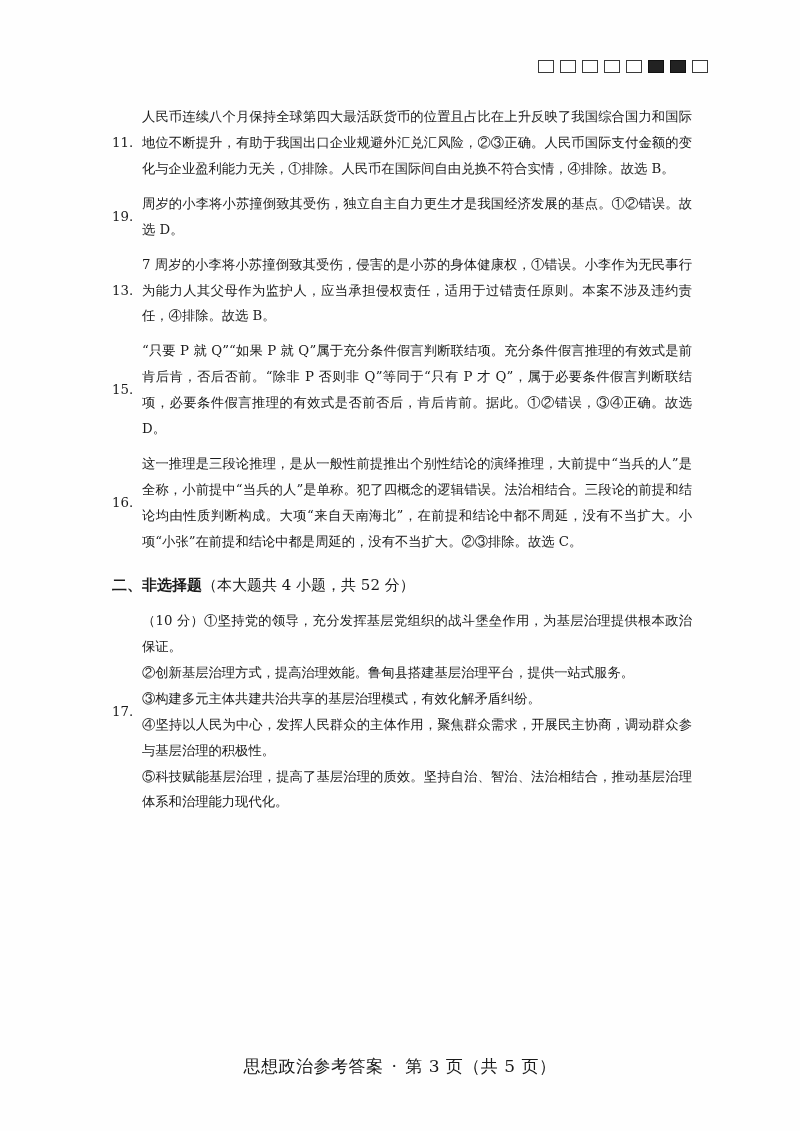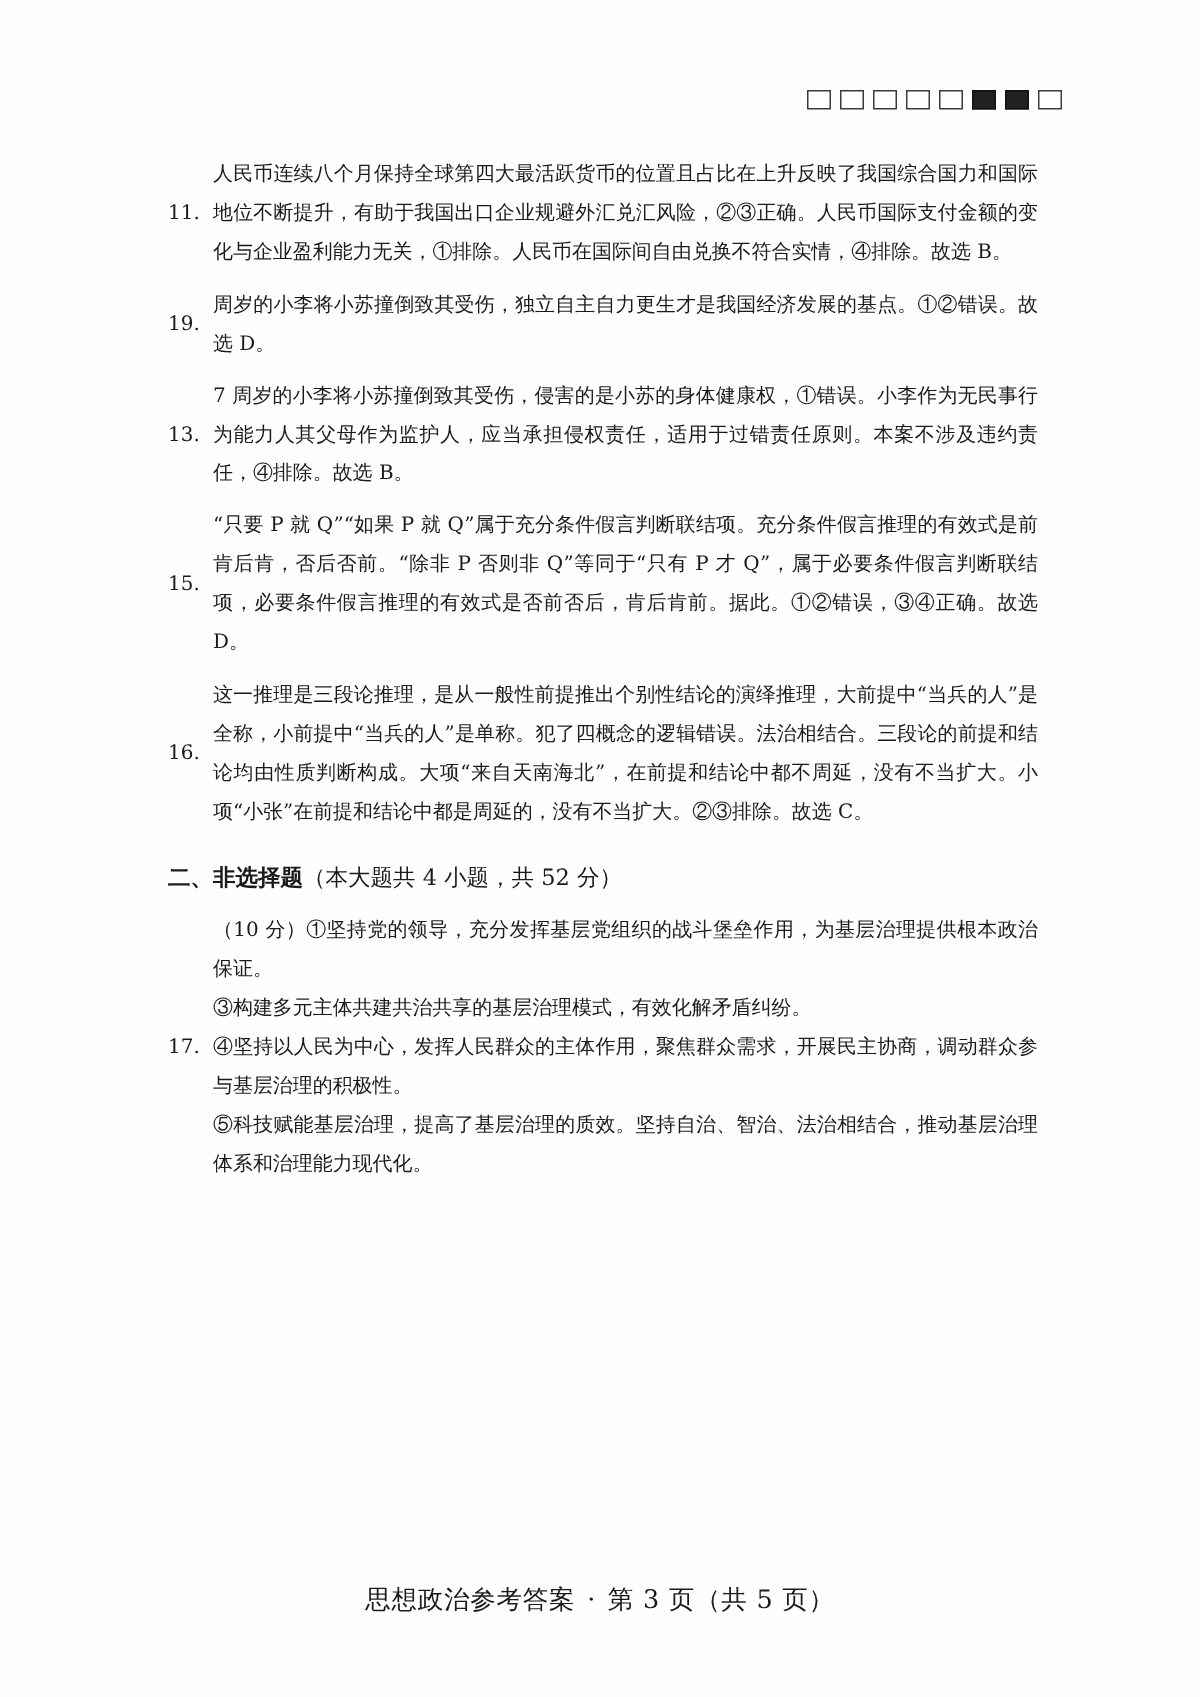--- a/index.html
+++ b/index.html
@@ -142,20 +142,21 @@
     </div>
 
     <div class="section-head">
       <span>二、非选择题</span><span class="paren">（本大题共 4 小题，共 52 分）</span>
     </div>
 
     <div class="qitem">
       <div class="qnum">17.</div>
       <div class="qbody">
         <div class="subline">（10 分）①坚持党的领导，充分发挥基层党组织的战斗堡垒作用，为基层治理提供根本政治保证。</div>
+        <div class="subline">②创新基层治理方式，提高治理效能。鲁甸县搭建基层治理平台，提供一站式服务。</div>
         <div class="subline">③构建多元主体共建共治共享的基层治理模式，有效化解矛盾纠纷。</div>
         <div class="subline">④坚持以人民为中心，发挥人民群众的主体作用，聚焦群众需求，开展民主协商，调动群众参与基层治理的积极性。</div>
         <div class="subline">⑤科技赋能基层治理，提高了基层治理的质效。坚持自治、智治、法治相结合，推动基层治理体系和治理能力现代化。</div>
       </div>
     </div>
 
   </div>
 
   <div class="footer">
     <span>思想政治参考答案</span>

